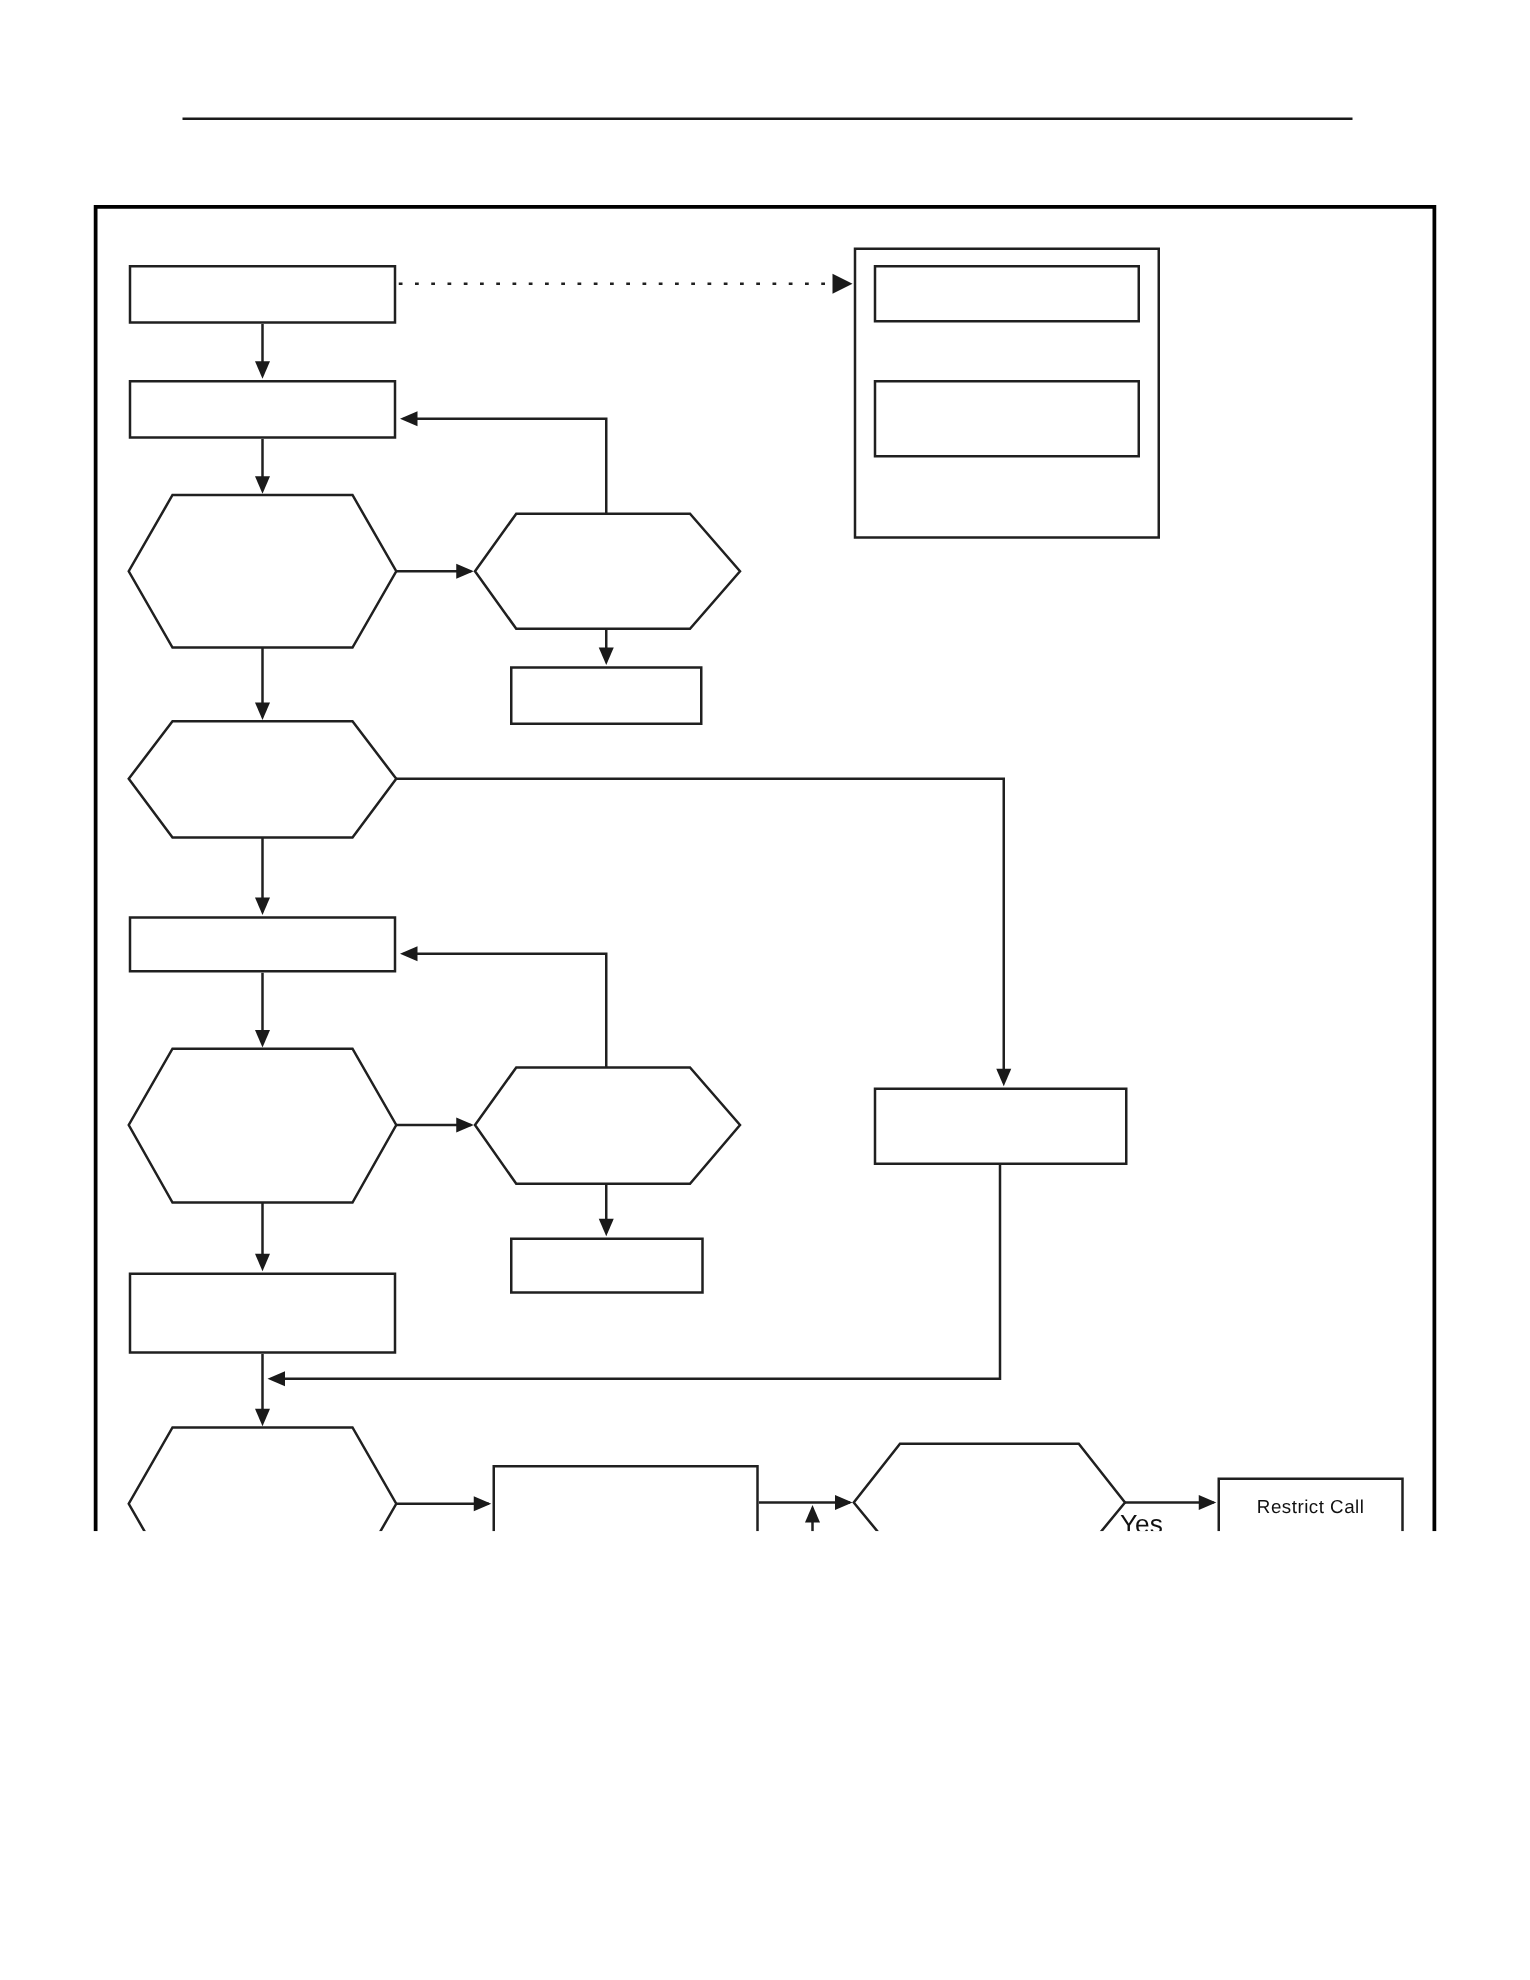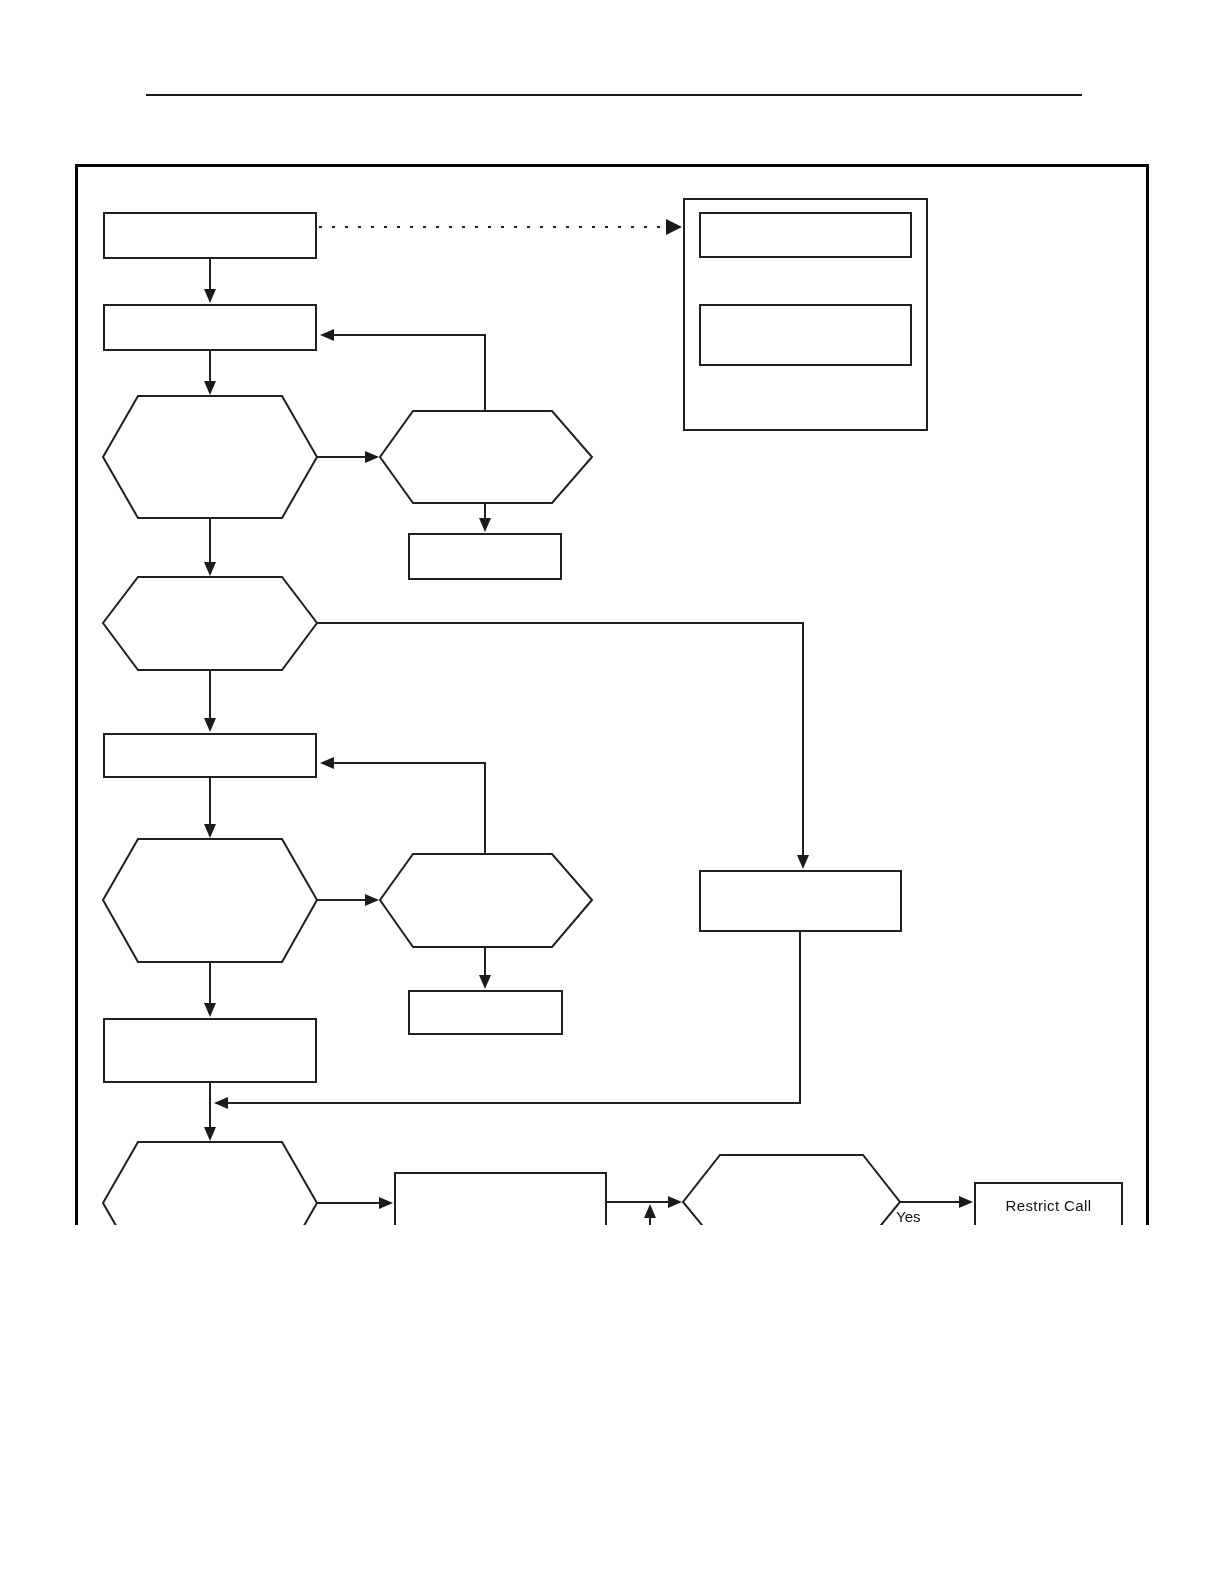--- a/index.html
+++ b/index.html
@@ -17,21 +17,21 @@
     box-sizing:border-box;
   }
   .group-box {
     position:absolute; background:#ffffff; border:2px solid #202020;
     box-sizing:border-box;
   }
   .label-box {
     display:flex; align-items:center; justify-content:center;
     font-size:15px; color:#111; letter-spacing:0.4px;
   }
-  .edge-label { position:absolute; font-size:15px; color:#111; }
+  .edge-label { position:absolute; font-size:21px; color:#111; }
   svg.connectors { position:absolute; left:0; top:0; }
   .link-line { position:absolute; left:127px; top:1572px; width:142px; height:3px; background:#00008B; }
   polyline, line { fill:none; stroke:#202020; stroke-width:2; }
   polygon.hex { fill:#ffffff; stroke:#202020; stroke-width:2; }
   polygon.ah { fill:#1a1a1a; stroke:none; }
 </style>
 </head>
 <body>
 
 <div class="page">

